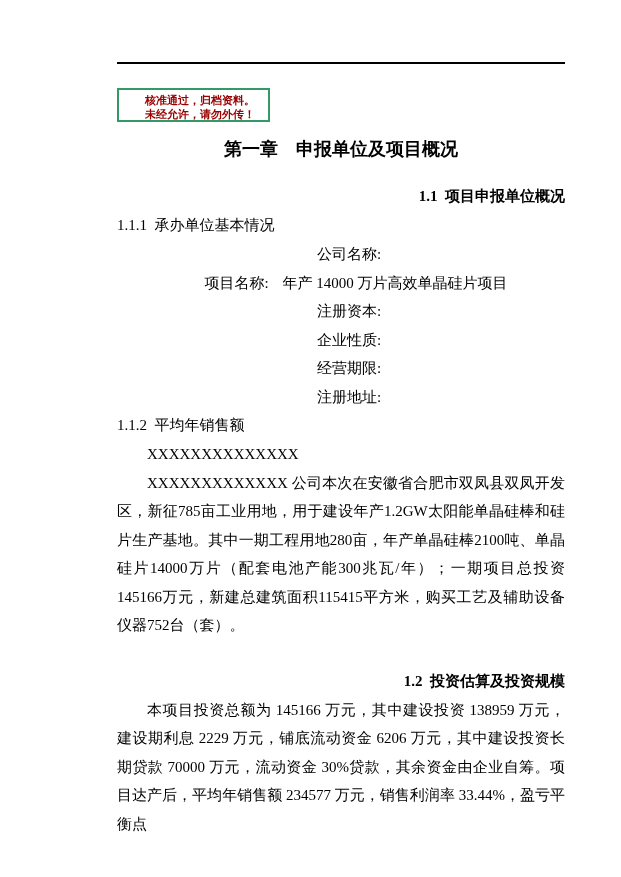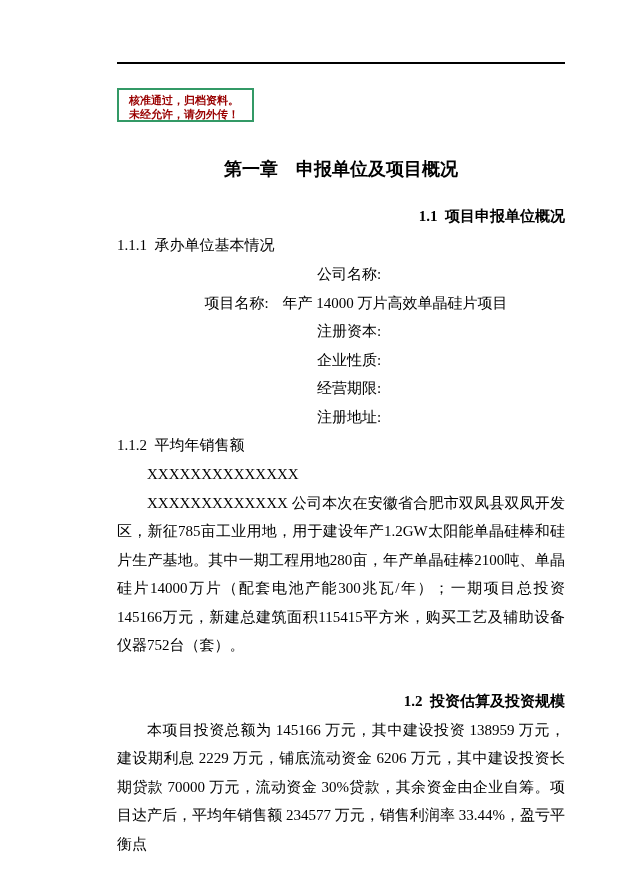--- a/index.html
+++ b/index.html
@@ -32,27 +32,27 @@
     left: 117px;
     top: 88px;
     width: 123px;
     height: 24px;
     border: 2px solid #339966;
     color: #990000;
     font-family: "Liberation Sans", "DejaVu Sans", sans-serif;
     font-weight: bold;
     font-size: 11px;
     line-height: 14px;
-    padding: 3px 0 3px 10px;
+    padding: 3px 0 3px 26px;
     white-space: nowrap;
   }
   .content {
     position: absolute;
     left: 117px;
-    top: 154px;
+    top: 134px;
     width: 448px;
     font-size: 15px;
   }
   .chapter-title {
     font-family: "Liberation Sans", "DejaVu Sans", sans-serif;
     font-weight: bold;
     font-size: 18px;
     text-align: center;
     line-height: 30px;
     margin: 0 0 18px 0;

